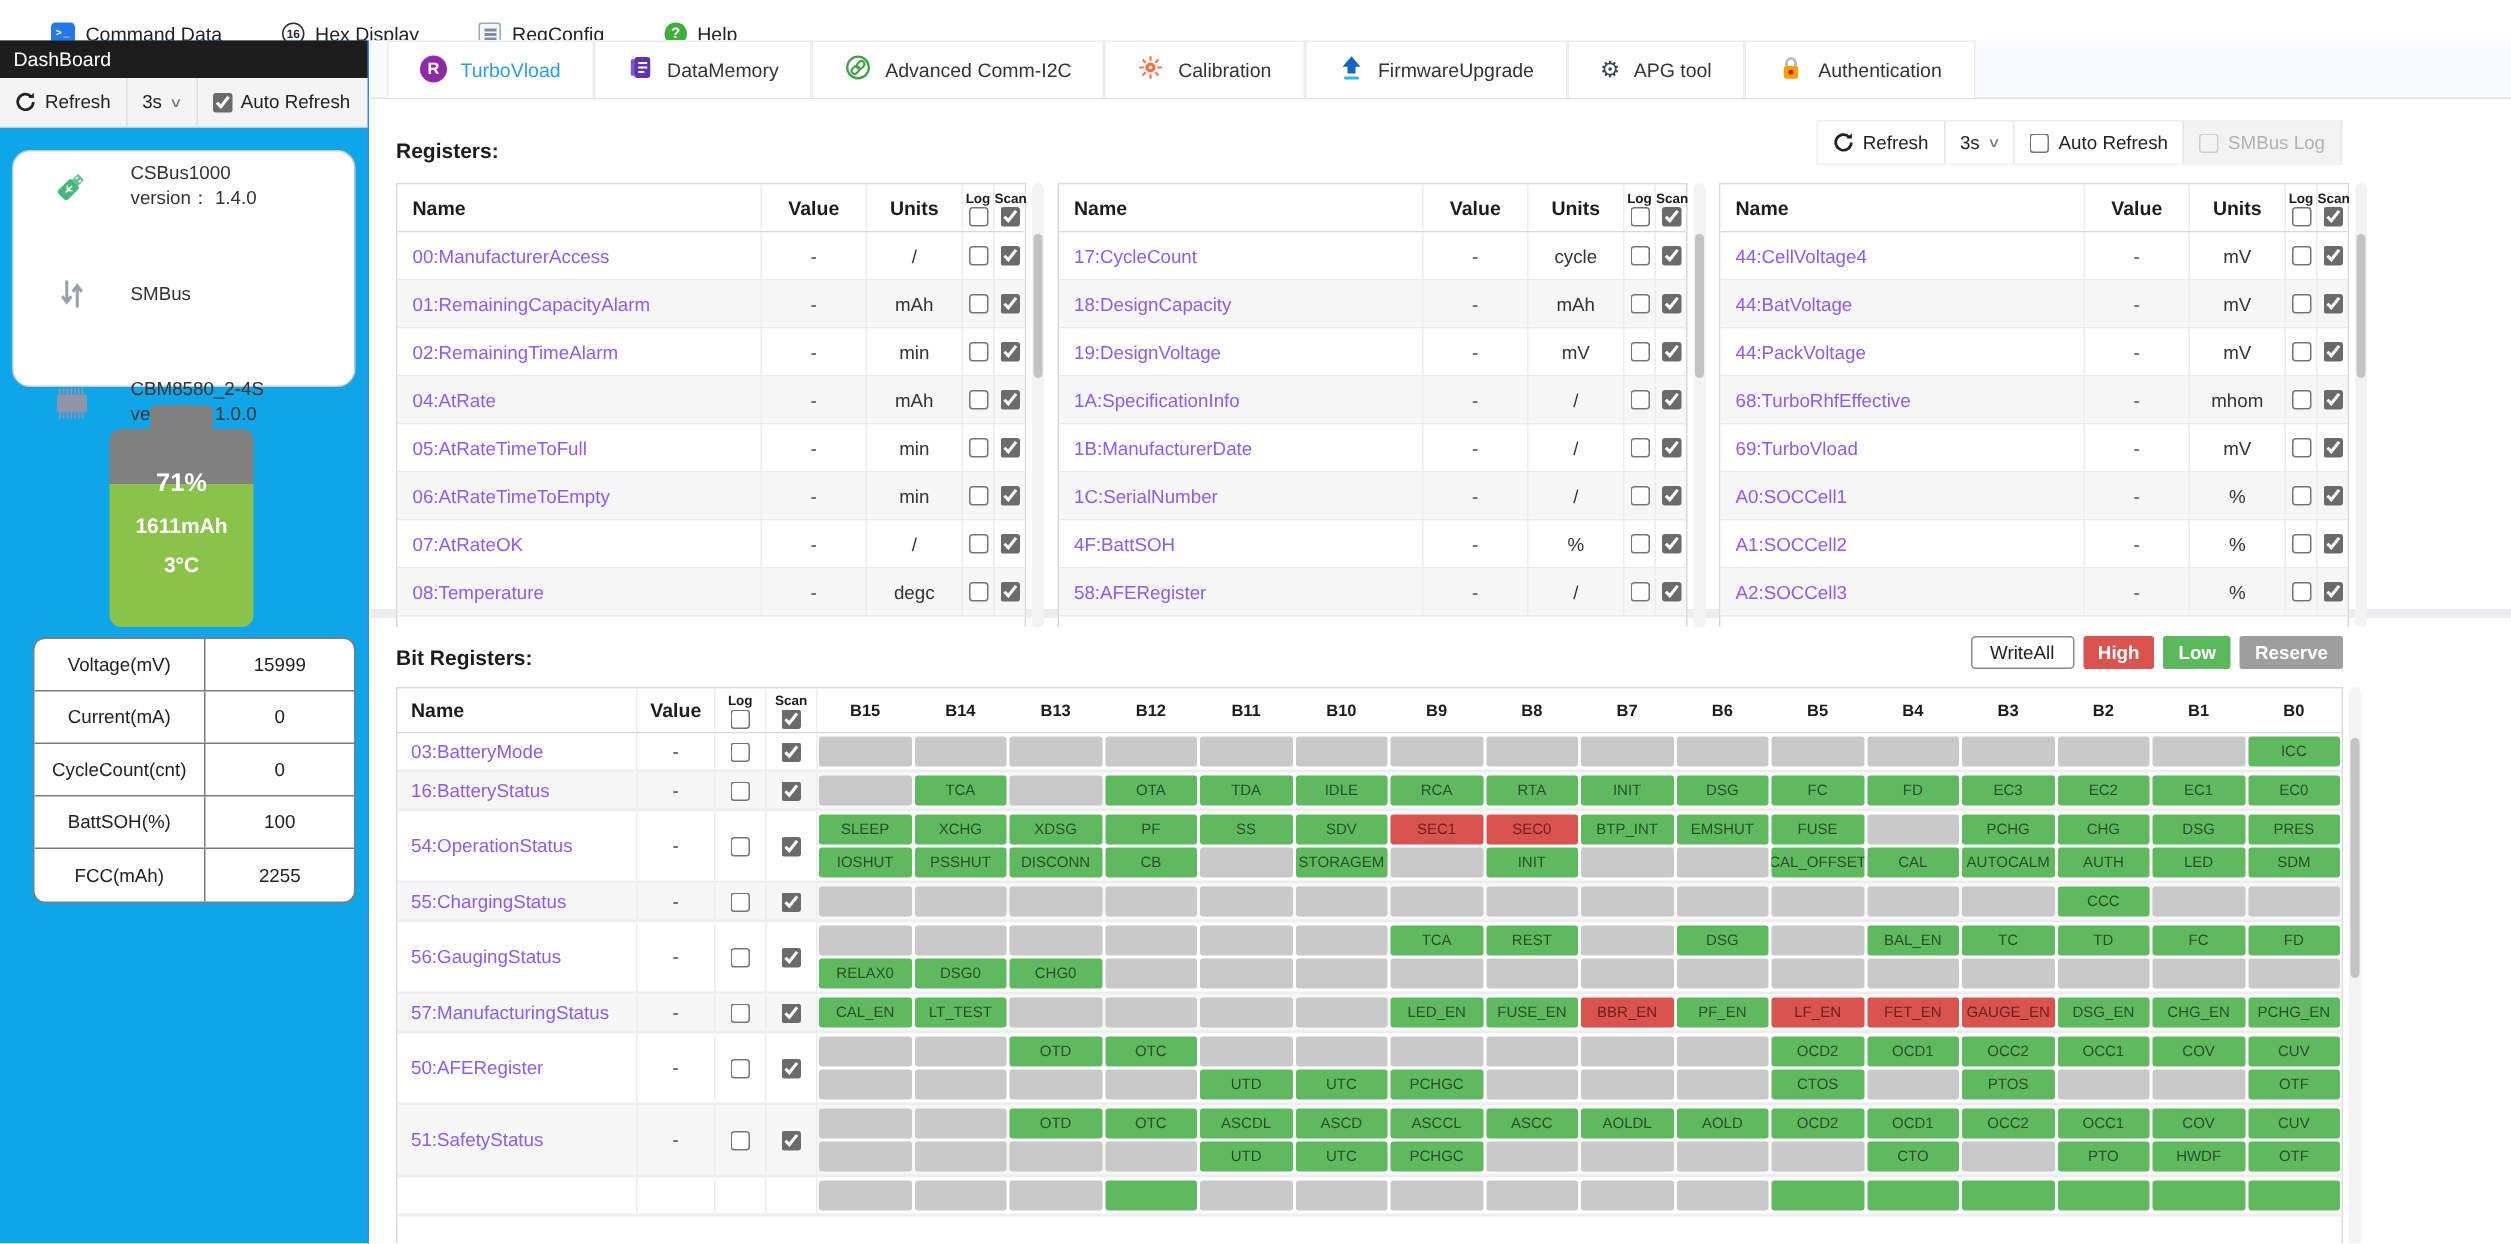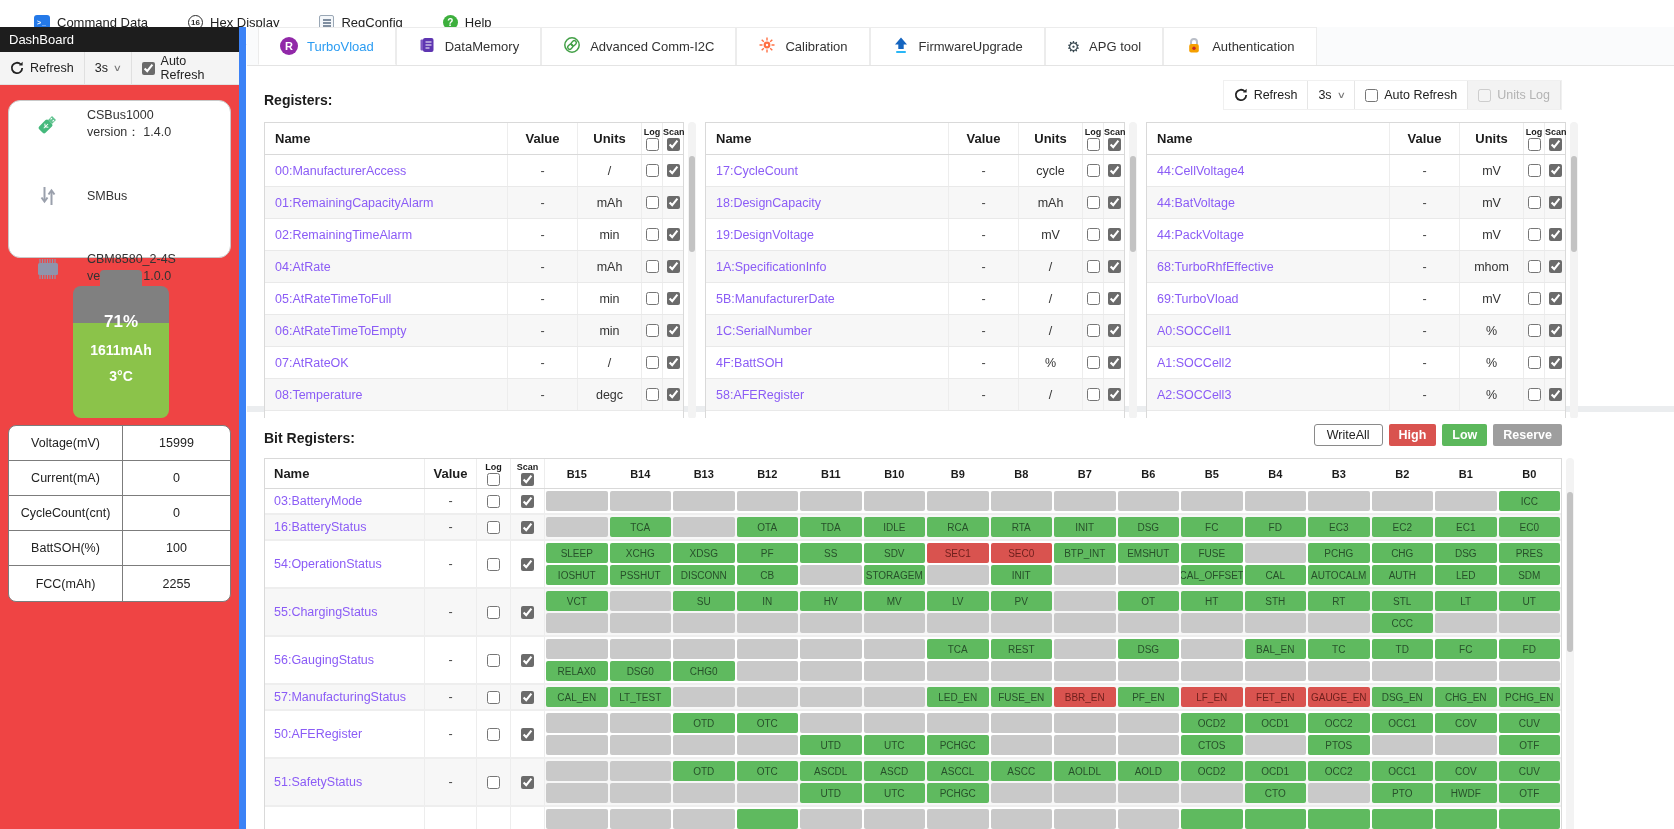--- a/index.html
+++ b/index.html
@@ -9,37 +9,37 @@
   
   .toolbar { position:absolute; top:0; left:0; right:0; height:45px; background:#fff; display:flex; align-items:center; gap:40px; padding-left:34px; border-bottom:1px solid #f0f0f0;}
   .tool-item { display:flex; align-items:center; gap:7px; font-size:13px; color:#222; cursor:default; }
   .icon-terminal { width:16px; height:14px; background:#2479e8; border-radius:3px; color:#fff; font-size:7px; font-weight:bold; display:flex; align-items:center; justify-content:center; letter-spacing:1px;}
   .icon-circle16 { width:15px; height:15px; border:1.6px solid #2b2b2b; border-radius:50%; font-size:8px; font-weight:bold; display:flex; align-items:center; justify-content:center; color:#2b2b2b;}
   .icon-reglist { width:15px; height:14px; border:1.5px solid #9aa7b5; border-radius:2px; background:#f4f7fa; position:relative;}
   .icon-reglist:before { content:""; position:absolute; left:3px; top:3px; width:8px; height:1.5px; background:#7f8ea0; box-shadow:0 3px 0 #7f8ea0, 0 6px 0 #7f8ea0;}
   .icon-help { width:15px; height:15px; background:#3daf3d; border-radius:50%; color:#fff; font-size:10px; font-weight:bold; display:flex; align-items:center; justify-content:center;}
 
   
-  .sidebar { position:absolute; top:27px; left:0; width:246px; bottom:0; background:#ef4444; border-right:7px solid #3b82f6;}
+  .sidebar { position:absolute; top:27px; left:0; width:246px; bottom:0; background:#0ea5e9; border-right:1px solid #3b82f6;}
   .sb-header { height:25px; background:#1d1d1d; color:#fff; font-size:13px; display:flex; align-items:center; padding-left:9px;}
   .sb-refresh { height:33px; background:#f4f4f4; border-bottom:1px solid #e2e2e2; display:flex; align-items:center; font-size:12.5px;}
   .seg { display:flex; align-items:center; gap:6px; padding:0 10px; height:100%; border-right:1px solid #e0e0e0;}
   .seg:last-child { border-right:none;}
   .chev { font-size:9px; color:#777; transform:scaleX(1.4);}
   input[type=checkbox]{ width:13px; height:13px; accent-color:#6b6b6b;}
   .device-panel { position:absolute; top:73px; left:8px; right:8px; height:158px; border:1px solid #c9c9c9; border-radius:12px; background:#fff; display:flex; flex-direction:column; justify-content:space-around; padding:6px 0;gap:40px;}
   .dev-row { display:flex; align-items:center;}
   .dev-ic { width:78px; display:flex; justify-content:center;}
   .dev-txt { font-size:12.5px; color:#333; line-height:17px;}
   .battery { position:absolute; top:243px; left:73px; width:96px; }
   .batt-nub { width:42px; height:16px; background:#808080; border-radius:4px 4px 0 0; margin:0 auto;}
   .batt-body { width:96px; height:132px; border-radius:8px; background:linear-gradient(to bottom,#808080 0 28%,#8bc34a 28% 100%); display:flex; flex-direction:column; align-items:center; justify-content:flex-start; padding-top:26px; gap:10px;}
   .batt-pct { color:#fff; font-size:17px; font-weight:bold;}
   .batt-cap,.batt-temp { color:#fff; font-size:14px; font-weight:bold;}
-  .stats { position:absolute; top:398px; left:8px; right:8px; border:1px solid #7c7c7c; border-radius:8px; overflow:hidden; background:#fff;}
+  .stats { position:absolute; top:398px; left:22px; right:8px; border:1px solid #7c7c7c; border-radius:8px; overflow:hidden; background:#fff;}
   .st-row { display:flex; height:35px; border-bottom:1px solid #7c7c7c;}
   .st-row:last-child { border-bottom:none;}
   .st-label { flex:0 0 114px; border-right:1px solid #7c7c7c; display:flex; align-items:center; justify-content:center; font-size:12.5px; color:#222;}
   .st-value { flex:1; display:flex; align-items:center; justify-content:center; font-size:12.5px; color:#222;}
 
   
   .main { position:absolute; left:247px; top:27px; right:0; bottom:0; background:#fff;}
   .tabbar { height:39px; background:#fafbfc; border-bottom:1px solid #e4e4e4; display:flex; padding-left:11px;}
   .tab { display:flex; align-items:center; gap:9px; padding:0 21px; font-size:13px; color:#333; background:#fff; border:1px solid #ececec; border-bottom:none; cursor:pointer;}
   .tab.active { color:#2b9cf2; border-bottom:1px solid #fff;}
@@ -306,21 +306,21 @@
         <div class="seg">
           <span>3s</span>
           <span class="chev">∨</span>
         </div>
         <div class="seg">
           <input type="checkbox" style="">
           <span>Auto Refresh</span>
         </div>
         <div class="seg seg-disabled">
           <input type="checkbox" disabled="" style="">
-          <span>Units Log</span>
+          <span>SMBus Log</span>
         </div>
       </div>
       <div class="panel-title" style="top:26px">Registers:</div>
       <div class="tables-row">
         <div class="reg-unit">
           <div class="reg-table">
               <div class="rt-row rt-head">
                 <div class="c-name">Name</div>
                 <div class="c-val">Value</div>
                 <div class="c-units">Units</div>
@@ -479,21 +479,21 @@
                 <div class="c-val">-</div>
                 <div class="c-units">/</div>
                 <div class="c-log">
                   <input type="checkbox" style="">
                 </div>
                 <div class="c-scan">
                   <input type="checkbox" checked="" style="">
                 </div>
               </div>
               <div class="rt-row">
-                <div class="c-name">5B:ManufacturerDate</div>
+                <div class="c-name">1B:ManufacturerDate</div>
                 <div class="c-val">-</div>
                 <div class="c-units">/</div>
                 <div class="c-log">
                   <input type="checkbox" style="">
                 </div>
                 <div class="c-scan">
                   <input type="checkbox" checked="" style="">
                 </div>
               </div>
               <div class="rt-row stripe">
@@ -797,38 +797,20 @@
               <div class="b-name">55:ChargingStatus</div>
               <div class="b-val">-</div>
               <div class="b-log">
                 <input type="checkbox" style="">
               </div>
               <div class="b-scan">
                 <input type="checkbox" checked="" style="">
               </div>
               <div class="b-bits">
                 <div class="bitline">
-                  <div class="bitcell low">VCT</div>
-                  <div class="bitcell na"></div>
-                  <div class="bitcell low">SU</div>
-                  <div class="bitcell low">IN</div>
-                  <div class="bitcell low">HV</div>
-                  <div class="bitcell low">MV</div>
-                  <div class="bitcell low">LV</div>
-                  <div class="bitcell low">PV</div>
-                  <div class="bitcell na"></div>
-                  <div class="bitcell low">OT</div>
-                  <div class="bitcell low">HT</div>
-                  <div class="bitcell low">STH</div>
-                  <div class="bitcell low">RT</div>
-                  <div class="bitcell low">STL</div>
-                  <div class="bitcell low">LT</div>
-                  <div class="bitcell low">UT</div>
-                </div>
-                <div class="bitline">
                   <div class="bitcell na"></div>
                   <div class="bitcell na"></div>
                   <div class="bitcell na"></div>
                   <div class="bitcell na"></div>
                   <div class="bitcell na"></div>
                   <div class="bitcell na"></div>
                   <div class="bitcell na"></div>
                   <div class="bitcell na"></div>
                   <div class="bitcell na"></div>
                   <div class="bitcell na"></div>

